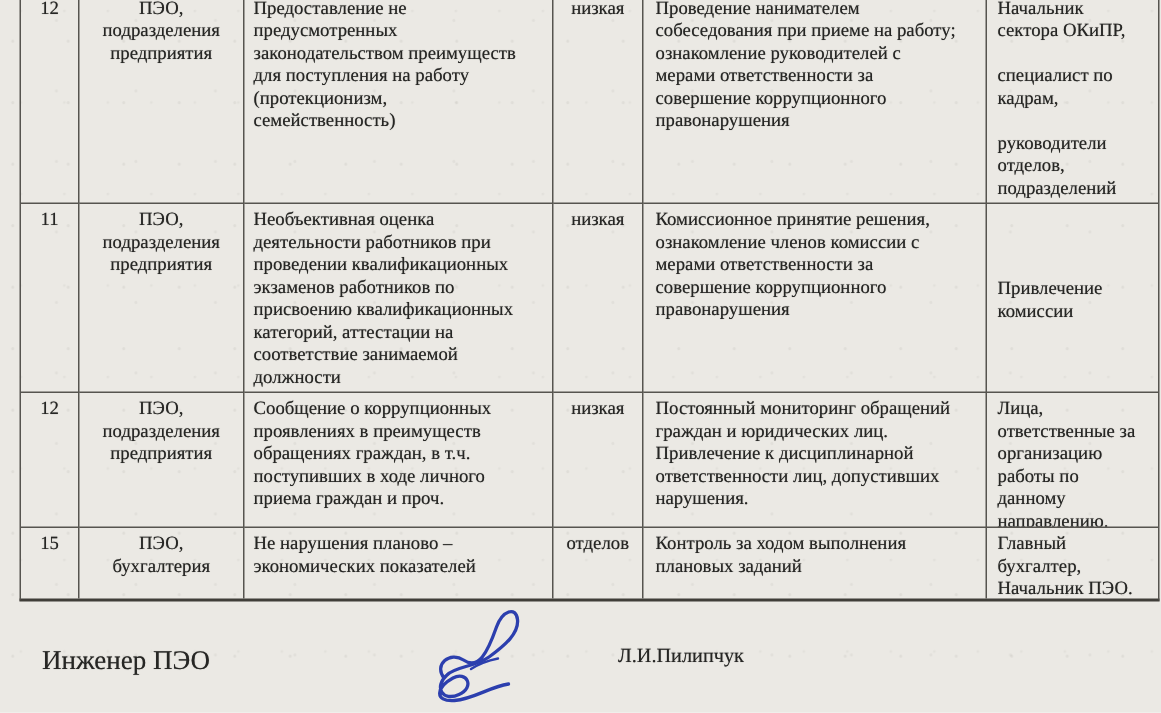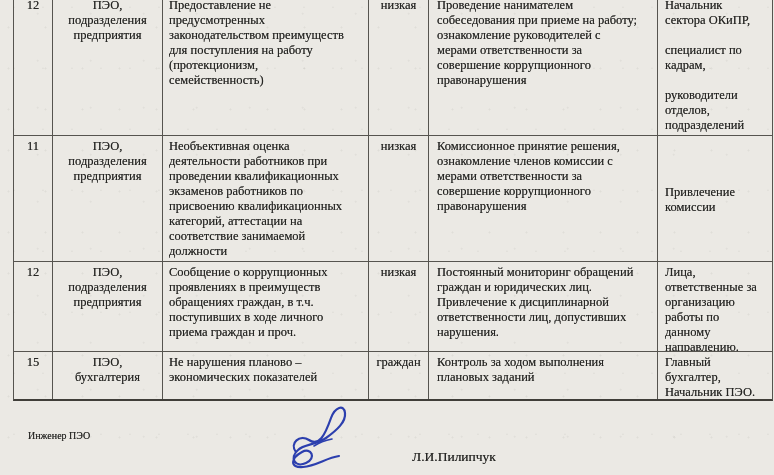--- a/index.html
+++ b/index.html
@@ -55,27 +55,27 @@
   .c-meas  { padding: 3px 6px 0 8px; }
   .c-resp  { padding: 3px 4px 0 7px; }
 
   .row-13 .c-resp { display: flex; align-items: center; }
 
   
   .footer-title {
     position: absolute;
     left: 28px;
     top: 430px;
-    font-size: 10px;
+    font-size: 18px;
     text-shadow: 0 0 0.5px rgba(38,38,36,0.65);
   }
   .footer-name {
     position: absolute;
     left: 412px;
-    top: 449px;
+    top: 429px;
     font-size: 13.5px;
     text-shadow: 0 0 0.5px rgba(38,38,36,0.65);
   }
   .signature {
     position: absolute;
     left: 280px;
     top: 402px;
     width: 84px;
     height: 72px;
   }
@@ -162,21 +162,21 @@
 данному
 направлению.</div>
     </div>
 
     <div class="row row-15">
       <div class="cell c-num">15</div>
       <div class="cell c-dept">ПЭО,
 бухгалтерия</div>
       <div class="cell c-desc">Не нарушения планово –
 экономических показателей</div>
-      <div class="cell c-level">граждан</div>
+      <div class="cell c-level">отделов</div>
       <div class="cell c-meas">Контроль за ходом выполнения
 плановых заданий</div>
       <div class="cell c-resp">Главный
 бухгалтер,
 Начальник ПЭО.</div>
     </div>
 
   </div>
 
   <div class="footer-title">Инженер ПЭО</div>

